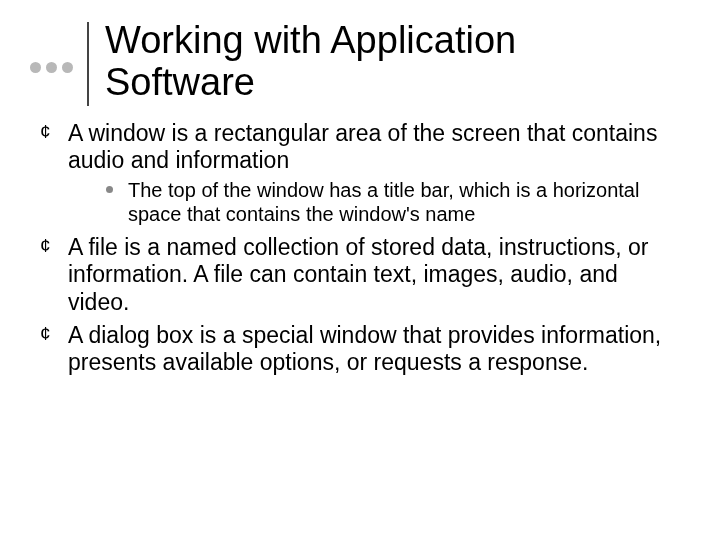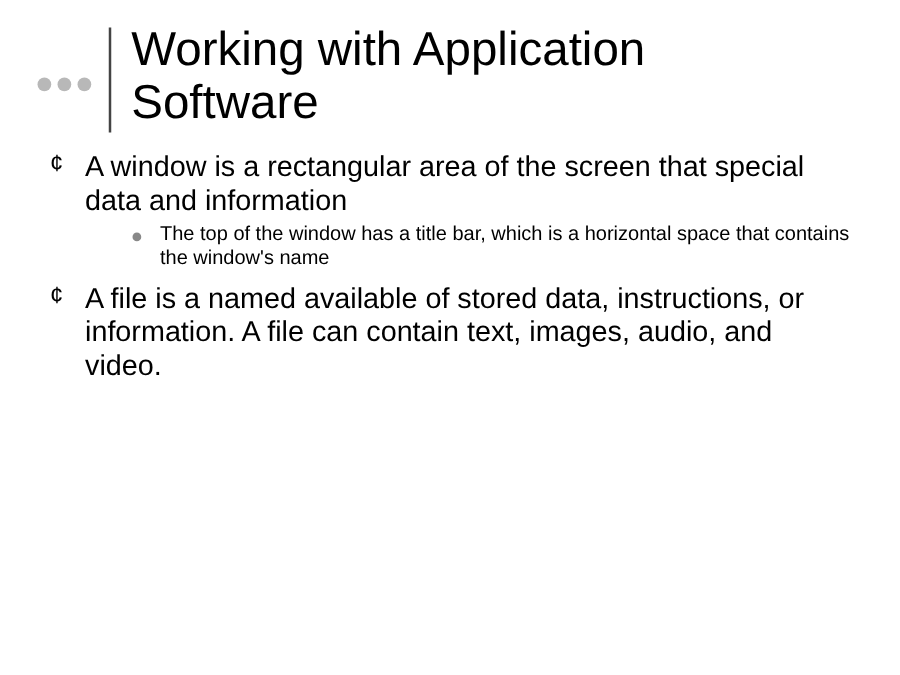--- a/index.html
+++ b/index.html
@@ -71,21 +71,21 @@
     color: #000;
   }
   ul.sub {
     list-style: none;
     margin: 4px 0 8px 0;
     padding: 0 0 0 34px;
   }
   ul.sub > li {
     position: relative;
     padding-left: 26px;
-    font-size: 16px;
+    font-size: 20px;
     line-height: 1.2;
     color: #000;
   }
   ul.sub > li::before {
     content: "";
     position: absolute;
     left: 4px;
     top: 8px;
     width: 7px;
     height: 7px;
@@ -102,24 +102,27 @@
     <div class="dot"></div>
     <div class="dot"></div>
   </div>
   <div class="vline"></div>
   <div class="title">Working with Application Software</div>
 </div>
 
 <div class="content">
   <ul class="top">
     <li>
-      <span>A window is a rectangular area of the screen that special data and information</span>
+      <span>A window is a rectangular area of the screen that contains audio and information</span>
       <ul class="sub">
         <li>
           <span>The top of the window has a title bar, which is a horizontal space that contains the window's name</span>
         </li>
       </ul>
     </li>
     <li>
-      <span>A file is a named available of stored data, instructions, or information. A file can contain text, images, audio, and video.</span>
+      <span>A file is a named collection of stored data, instructions, or information. A file can contain text, images, audio, and video.</span>
+    </li>
+    <li>
+      <span>A dialog box is a special window that provides information, presents available options, or requests a response.</span>
     </li>
   </ul>
 </div>
 
 </body></html>

